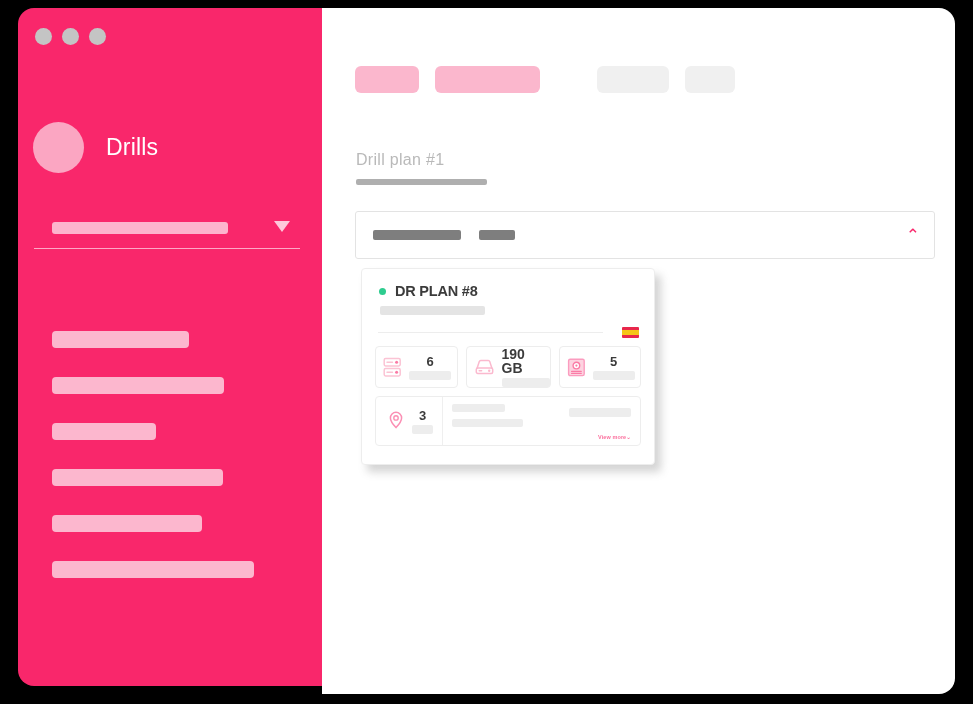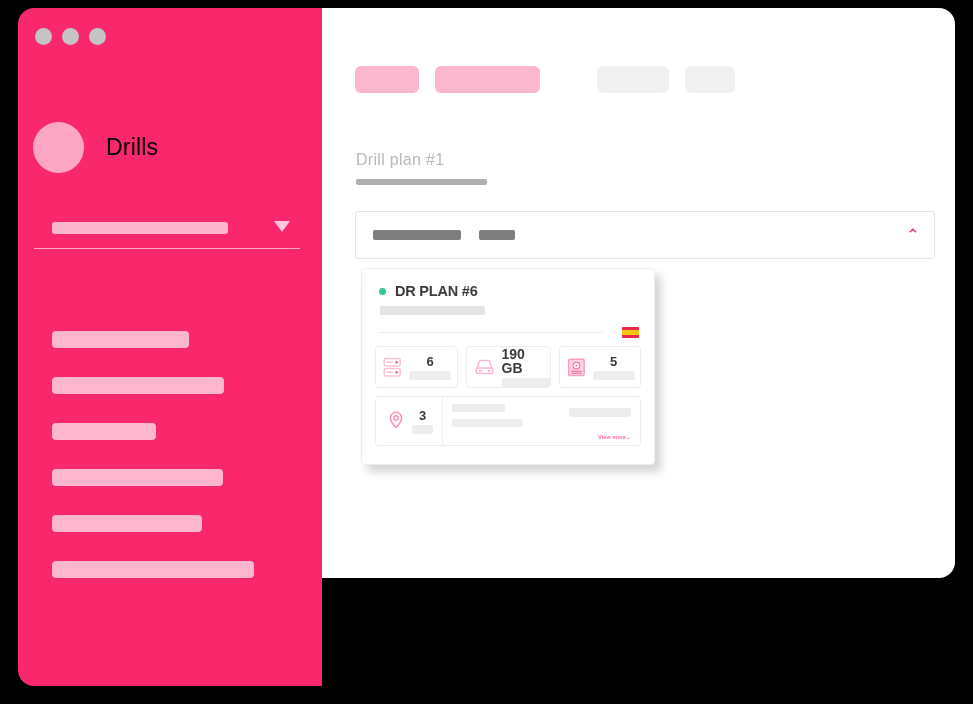--- a/index.html
+++ b/index.html
@@ -62,21 +62,21 @@
     gap: 22px;
   }
   .avatar {
     width: 51px;
     height: 51px;
     border-radius: 50%;
     background: #FBA6C2;
     flex: 0 0 auto;
   }
   .brand-name {
-    color: #000000;
+    color: #ffffff;
     font-size: 23px;
     font-weight: 400;
     letter-spacing: 0.2px;
   }
 
   .side-select {
     position: absolute;
     left: 16px;
     top: 206px;
     width: 266px;
@@ -116,21 +116,21 @@
     background: #FCB7CE;
     margin-bottom: 29px;
   }
 
   
   .main {
     flex: 1 1 auto;
     background: #FFFFFF;
     border-radius: 0 16px 16px 0;
     position: relative;
-    height: 570px;
+    height: 686px;
     overflow: hidden;
   }
 
   
   .chip-bar {
     position: absolute;
     left: 33px;
     top: 58px;
     display: flex;
     align-items: center;
@@ -396,21 +396,21 @@
       <div class="search-ph one"></div>
       <div class="search-ph two"></div>
       <span class="chevron-up">⌃</span>
     </div>
 
     <section class="plan-card">
 
       <div class="card-head">
         <div class="card-title-row">
           <span class="status-dot"></span>
-          <span class="card-title">DR PLAN #6</span>
+          <span class="card-title">DR PLAN #8</span>
         </div>
         <div class="card-sub-bar"></div>
       </div>
 
       <div class="card-divider-row">
         <div class="card-divider"></div>
         <div class="flag">
           <div class="band-red"></div>
           <div class="band-yel"></div>
           <div class="band-red"></div>

